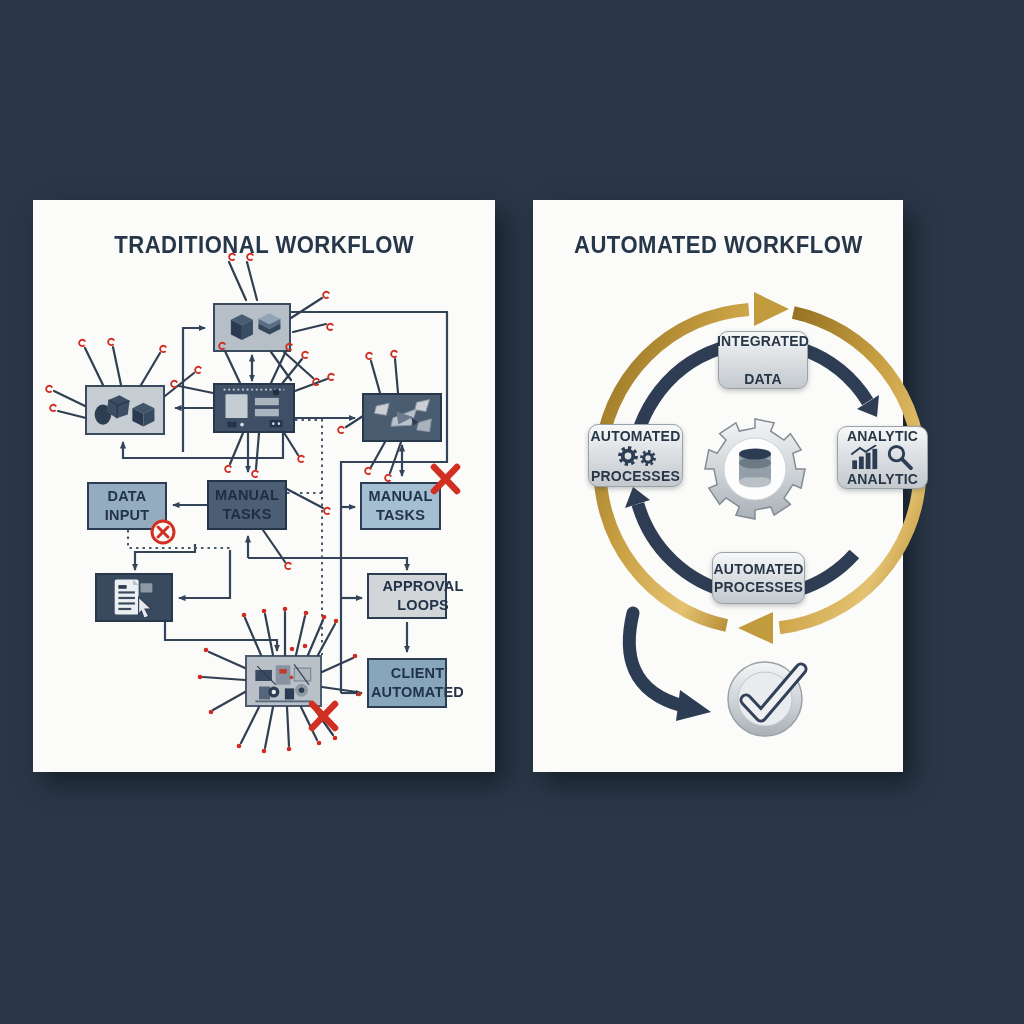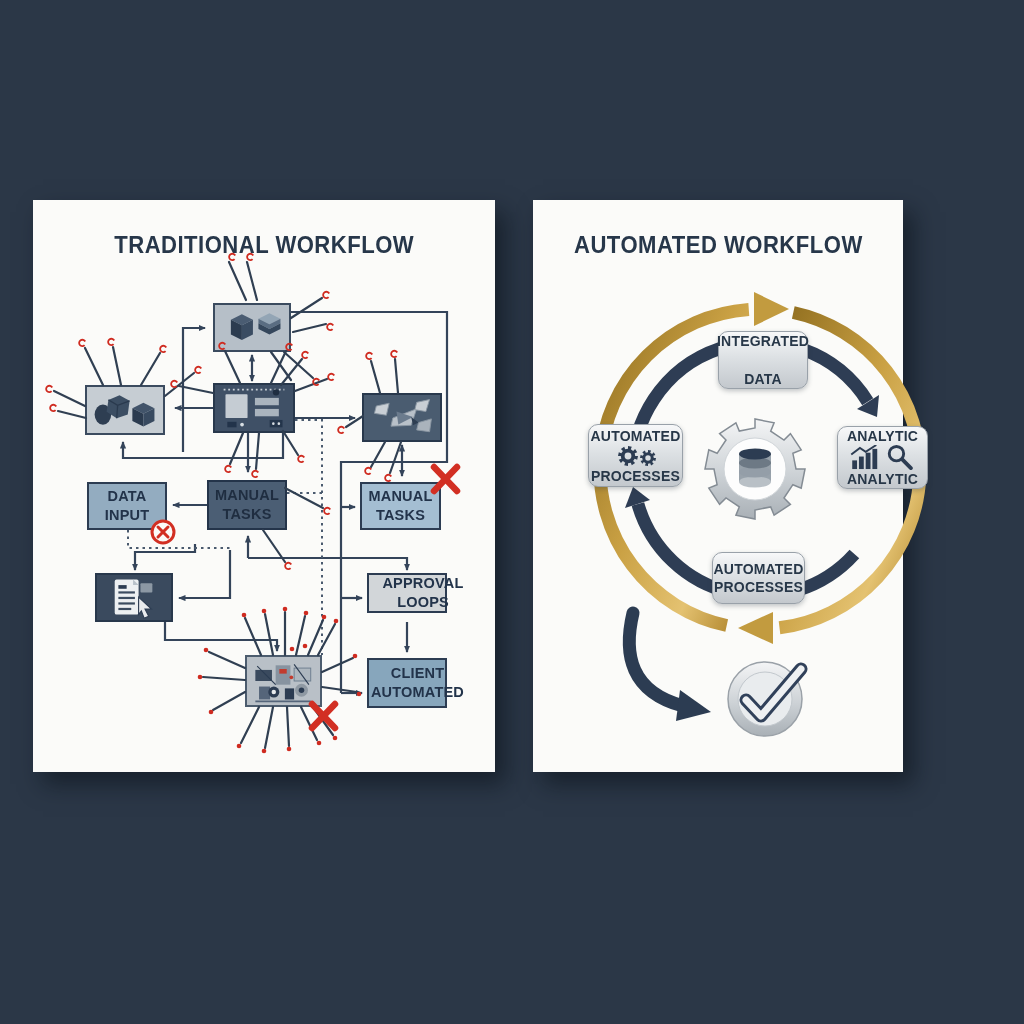--- a/index.html
+++ b/index.html
@@ -157,21 +157,21 @@
       <span>INPUT</span>
     </div>
     <div class="fbox" style="left:174px;top:280px;width:80px;height:50px;background:#4b5e74;border-color:#24344a;color:#1f2d40;">
       <span>MANUAL</span>
       <span>TASKS</span>
     </div>
     <div class="fbox" style="left:327px;top:282px;width:81px;height:48px;background:#a4bed2;">
       <span>MANUAL</span>
       <span>TASKS</span>
     </div>
-    <div class="fbox" style="left:334px;top:373px;width:80px;height:40px;background:#d2d6d9;padding-left:32px;">
+    <div class="fbox" style="left:334px;top:373px;width:80px;height:46px;background:#d2d6d9;padding-left:32px;">
       <span>APPROVAL</span>
       <span>LOOPS</span>
     </div>
     <div class="fbox" style="left:334px;top:458px;width:80px;height:50px;background:#87a6bc;padding-left:21px;">
       <span>CLIENT</span>
       <span>AUTOMATED</span>
     </div>
 
     <svg class="layer" width="462" height="572" viewBox="0 0 462 572" style="pointer-events:none">
       <g id="scribbles" stroke="#303f52" stroke-width="2.2" stroke-linecap="round">

